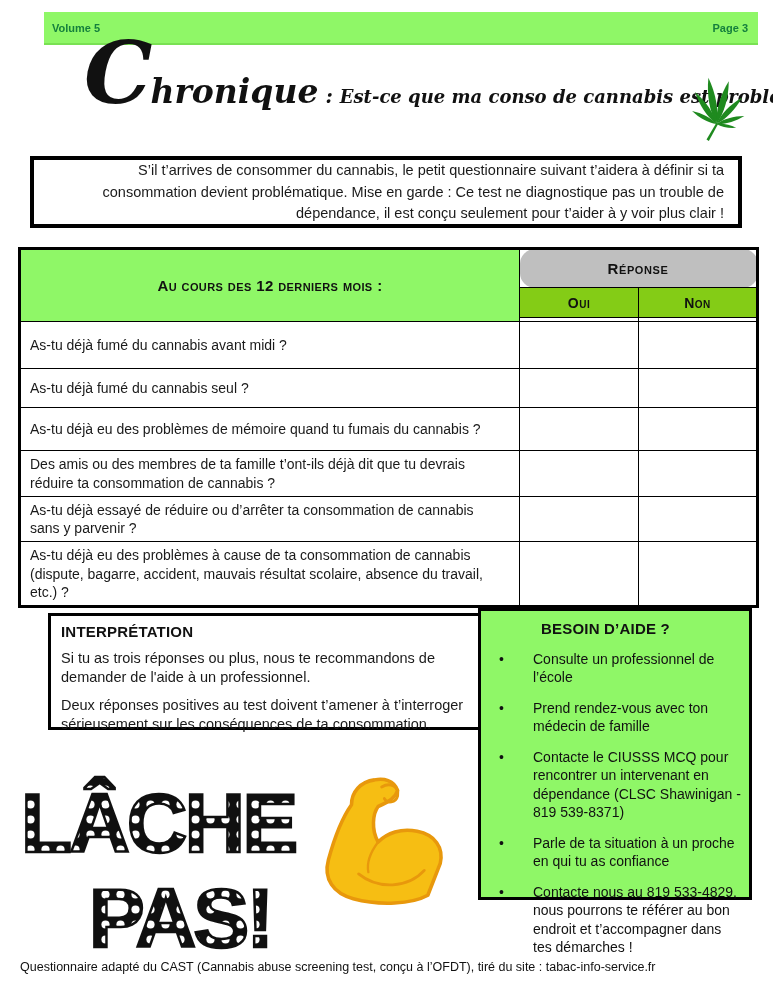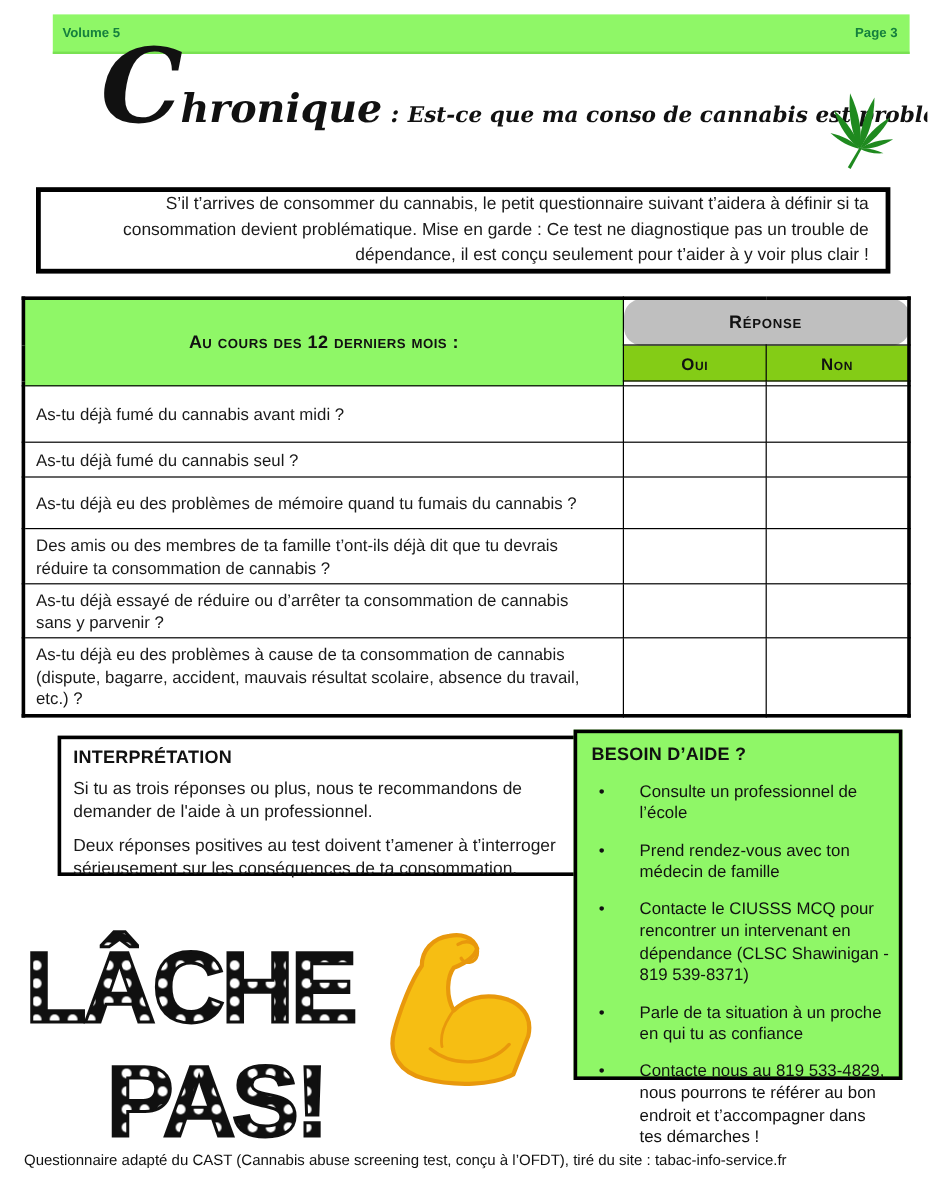--- a/index.html
+++ b/index.html
@@ -44,21 +44,21 @@
 
   
   .interp-box { position:absolute; left:48px; top:613px; width:441px; height:117px;
                 border:3.5px solid #000; padding:7px 2px 6px 10px; background:#fff; }
   .interp-box h3 { font-size:15px; font-weight:bold; margin-bottom:9px; letter-spacing:.2px; }
   .interp-box p { font-size:14.5px; line-height:1.32; margin-bottom:9px; color:#1a1a1a; }
 
   
   .help-box { position:absolute; left:478px; top:608px; width:274px; height:292px;
               border:3.5px solid #000; background:#8FF767; padding:9px 8px 6px 12px; }
-  .help-box h3 { font-size:15px; font-weight:bold; margin-bottom:13px; letter-spacing:.2px; }
+  .help-box h3 { font-size:15px; font-weight:bold; margin-bottom:13px; letter-spacing:.2px;margin-left:48px; }
   .help-item { display:flex; margin-bottom:12px; }
   .help-item .bullet { width:40px; flex:0 0 40px; font-size:14px; line-height:1.32; padding-left:6px; }
   .help-item .txt { font-size:14px; line-height:1.32; color:#111; }
 
   
   .lache { position:absolute; left:8px; top:752px; }
   .bicep { position:absolute; left:316px; top:768px; }
 
   
   .footer { position:absolute; left:20px; top:960px; font-size:12.5px; color:#111; }
@@ -117,21 +117,21 @@
         <td></td>
         <td></td>
       </tr>
     </thead>
     <tbody>
       <tr style="height:47px;">
         <td class="q">As-tu déjà fumé du cannabis avant midi ?</td>
         <td class="ans"></td>
         <td class="ans"></td>
       </tr>
-      <tr style="height:29px;">
+      <tr style="height:39px;">
         <td class="q">As-tu déjà fumé du cannabis seul ?</td>
         <td class="ans"></td>
         <td class="ans"></td>
       </tr>
       <tr style="height:43px;">
         <td class="q">As-tu déjà eu des problèmes de mémoire quand tu fumais du cannabis ?</td>
         <td class="ans"></td>
         <td class="ans"></td>
       </tr>
       <tr style="height:46px;">

